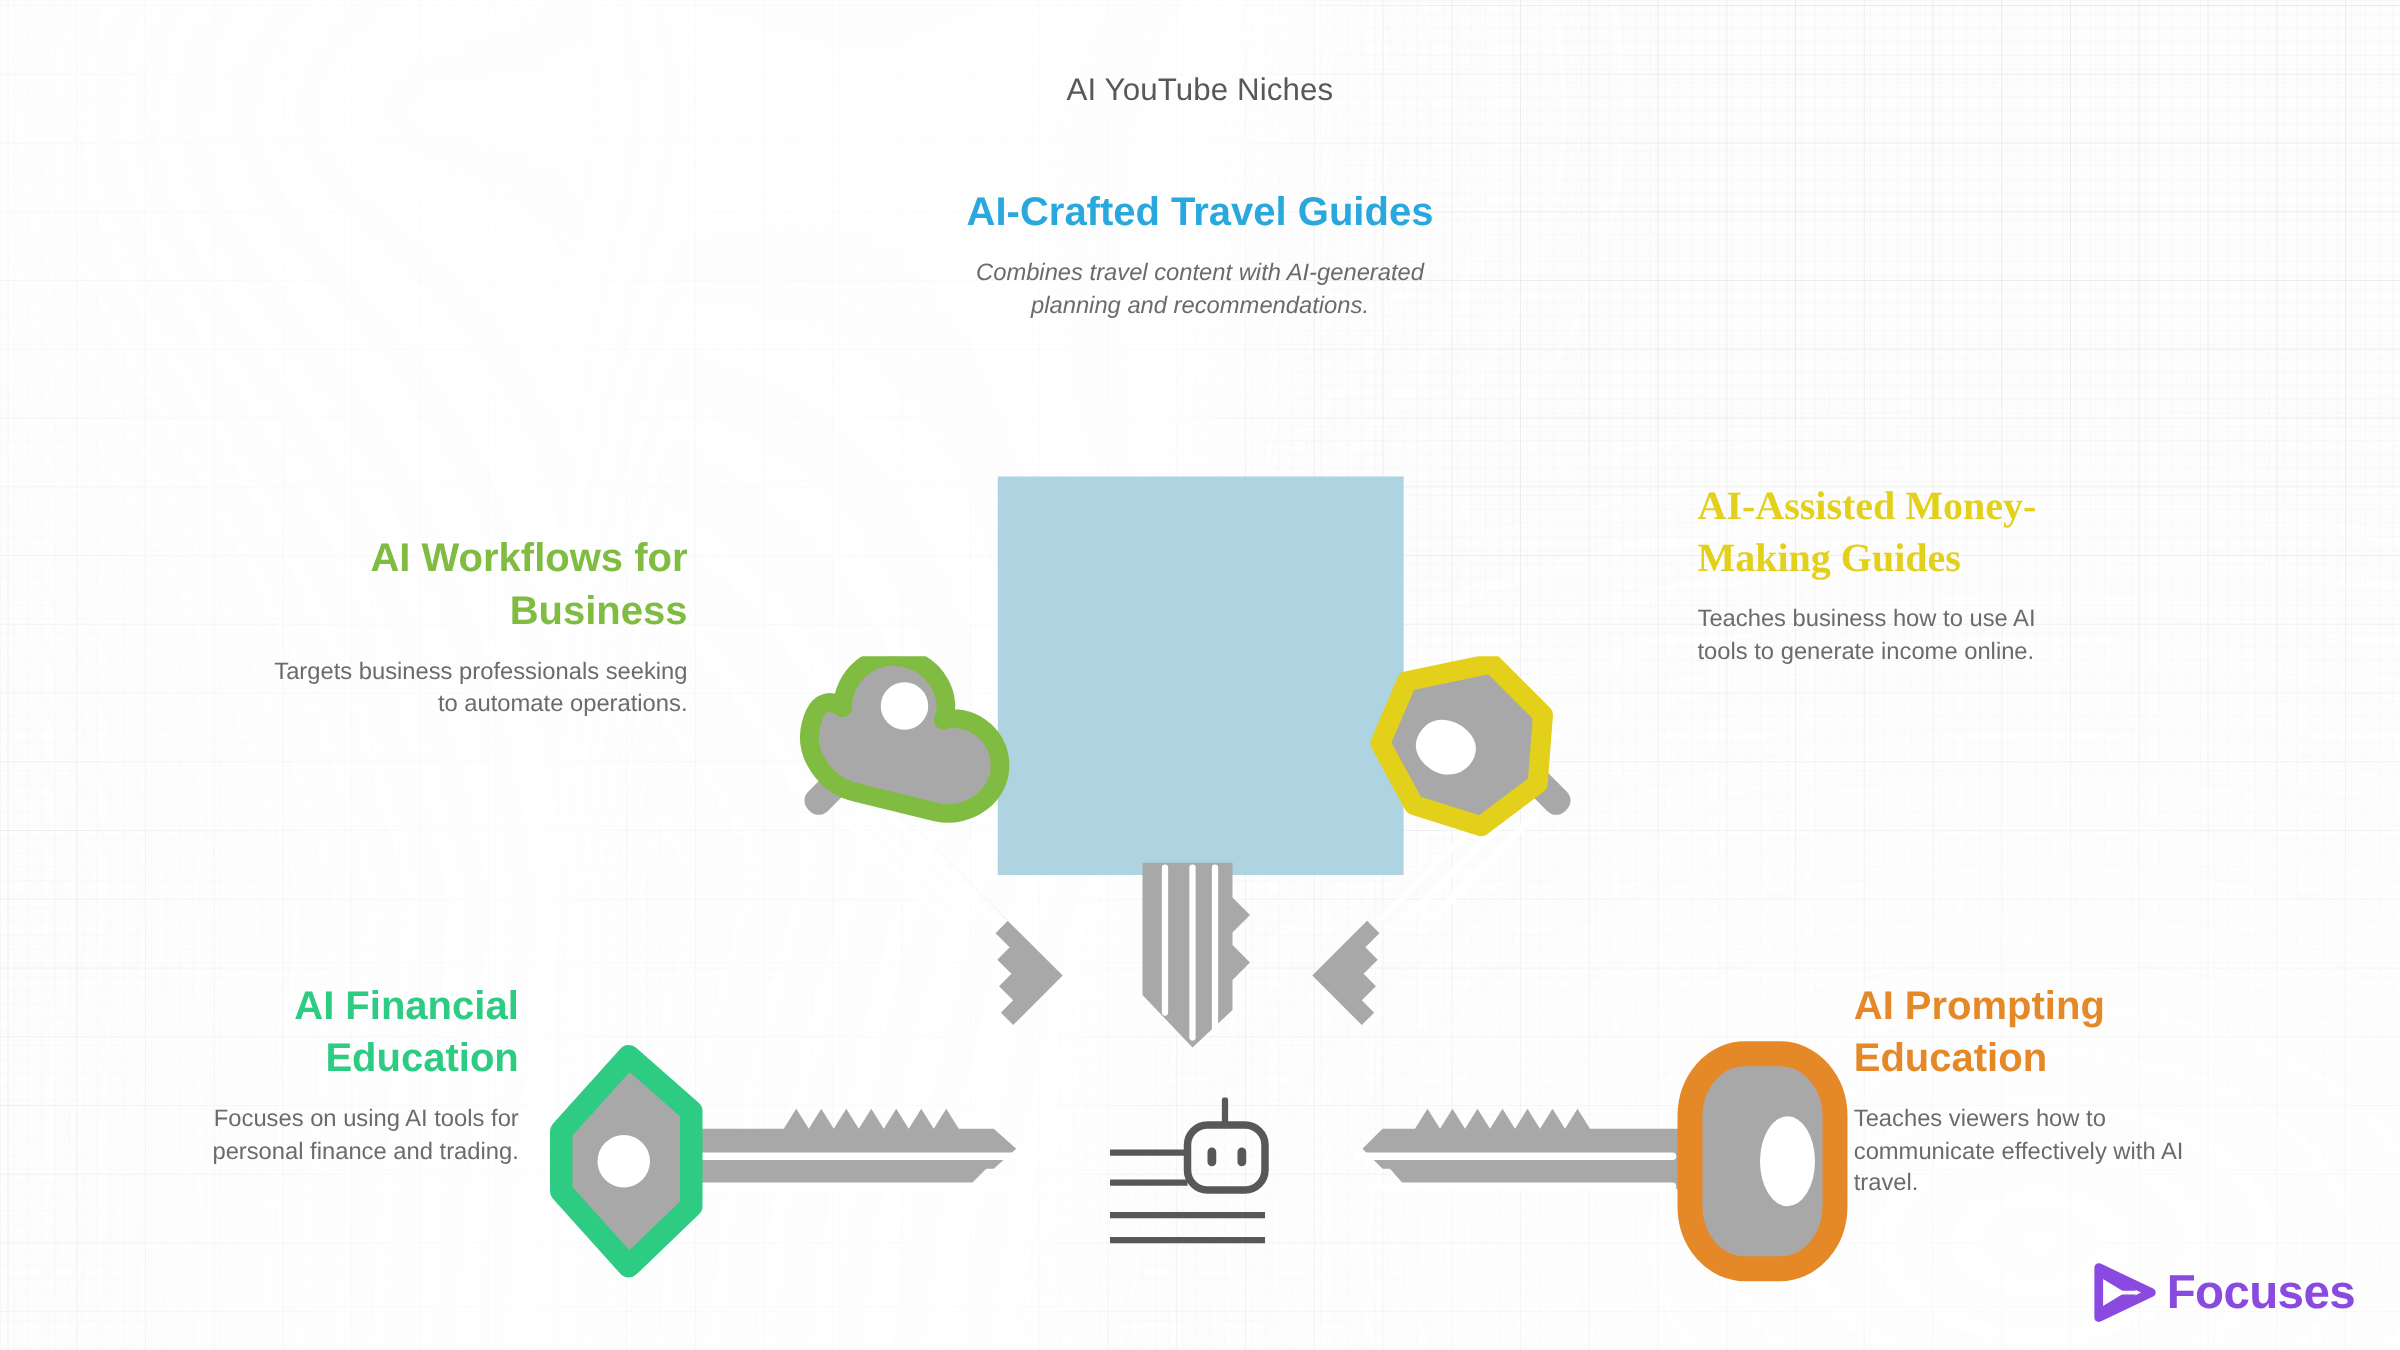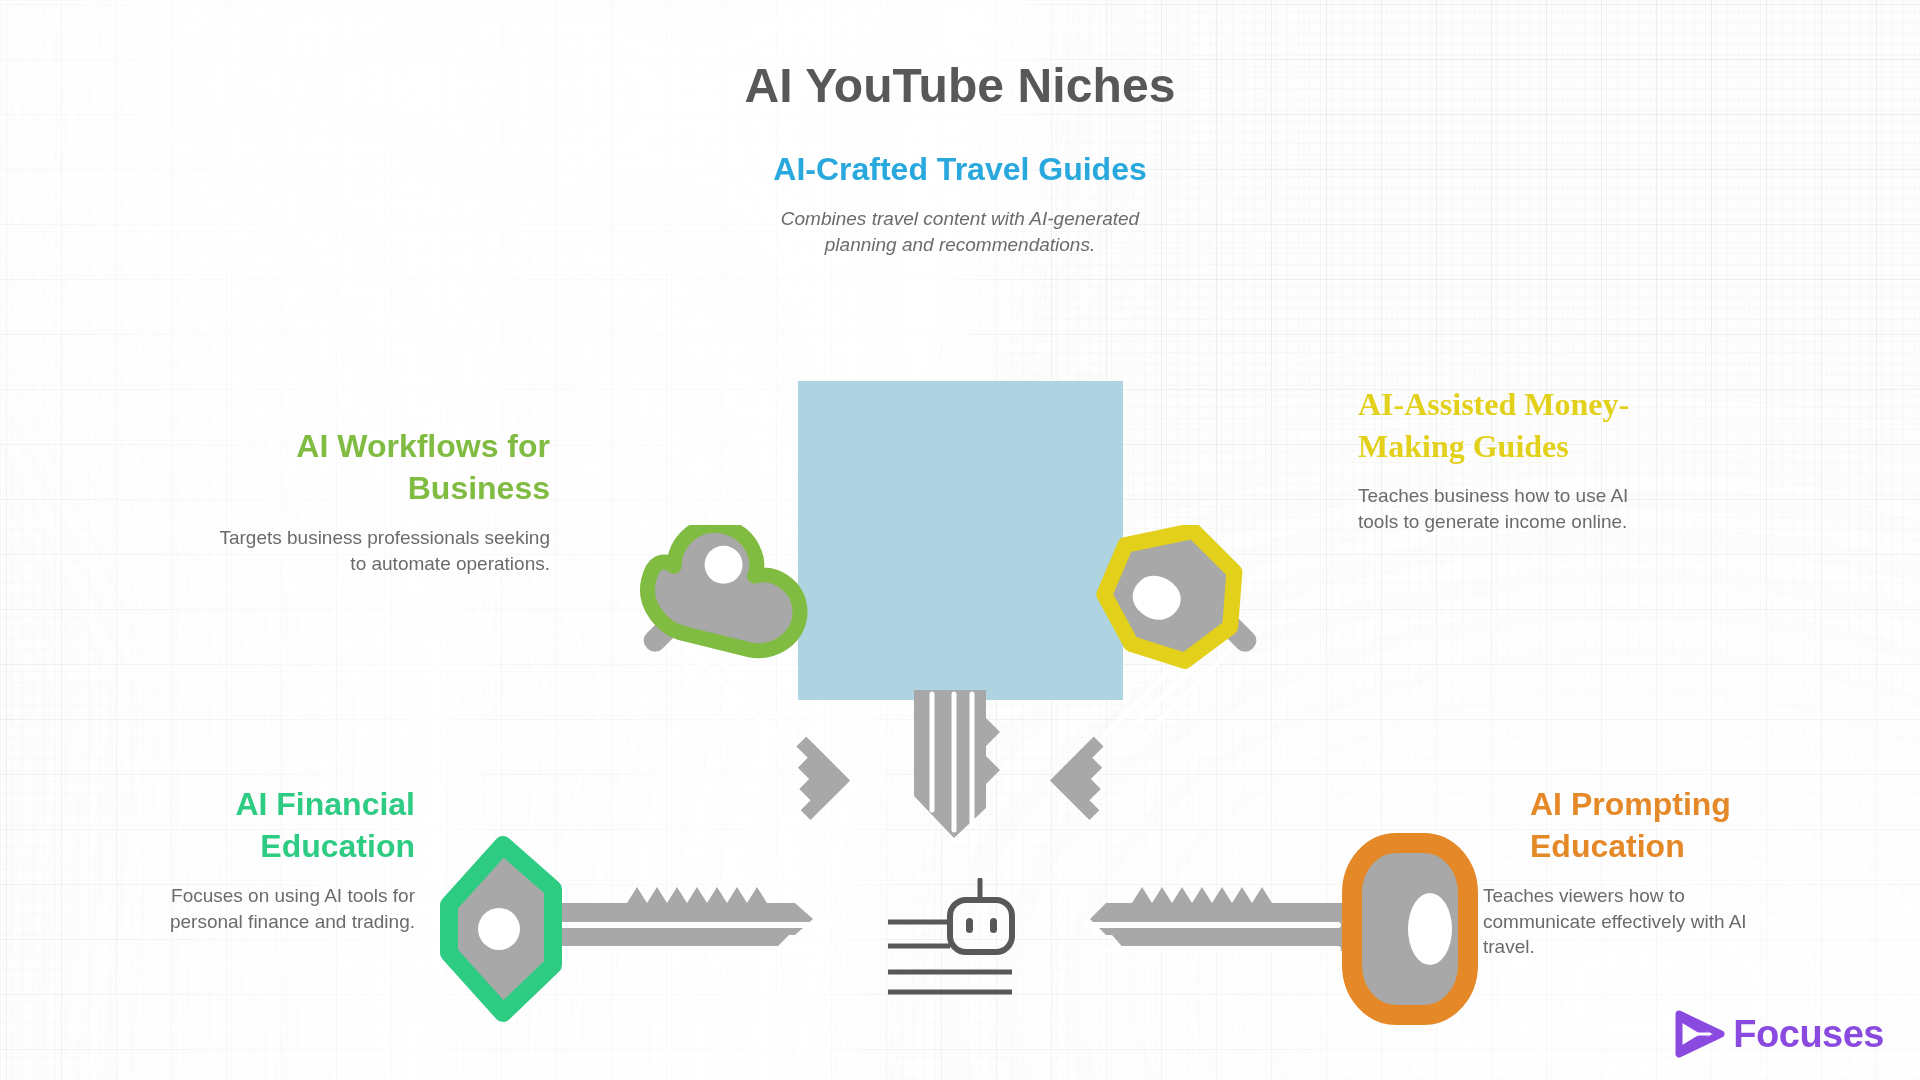--- a/index.html
+++ b/index.html
@@ -30,22 +30,22 @@
       radial-gradient(ellipse at 18% 8%, rgba(255,255,255,0.9) 0%, rgba(255,255,255,0) 45%),
       radial-gradient(ellipse at 85% 92%, rgba(255,255,255,0.8) 0%, rgba(255,255,255,0) 50%);
     opacity:0.9;
   }
 
   
   #page-title {
     position:absolute;
     left:0; right:0; top:58px;
     text-align:center;
-    font-size:48px;
-    font-weight:bold;
+    font-size:25px;
+    font-weight:normal;
     color:#58585a;
     letter-spacing:0.1px;
   }
 
   
   .niche { position:absolute; }
   .niche .n-title {
     font-size:32px;
     font-weight:bold;
     line-height:1.32;
@@ -69,21 +69,21 @@
   
   #niche-financial { left:150px; top:783px; width:265px; text-align:right; }
   #niche-financial .n-title { color:#2ecc83; }
 
   
   #niche-money { left:1358px; top:383px; width:280px; text-align:left; }
   #niche-money .n-title { color:#e2d01b;font-family:Liberation Serif, serif; }
 
   
   #niche-prompting { left:1483px; top:783px; width:300px; text-align:left; }
-  #niche-prompting .n-title { color:#e58928;margin-left:47px; }
+  #niche-prompting .n-title { color:#e58928; }
 
   
   #center-placeholder {
     position:absolute;
     left:798px; top:381px;
     width:325px; height:319px;
   }
 
   
   .art { position:absolute; }

